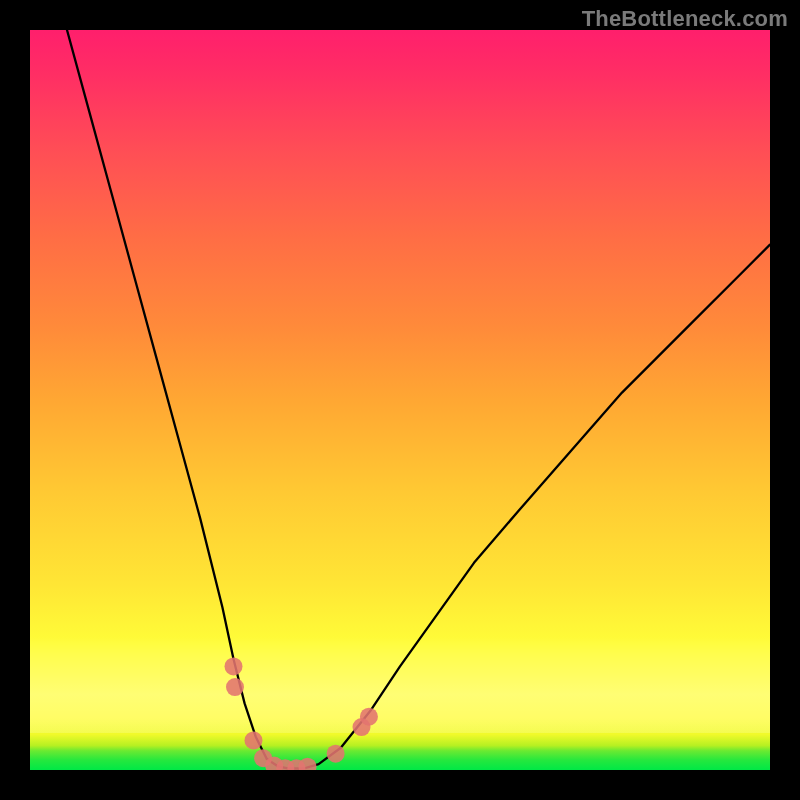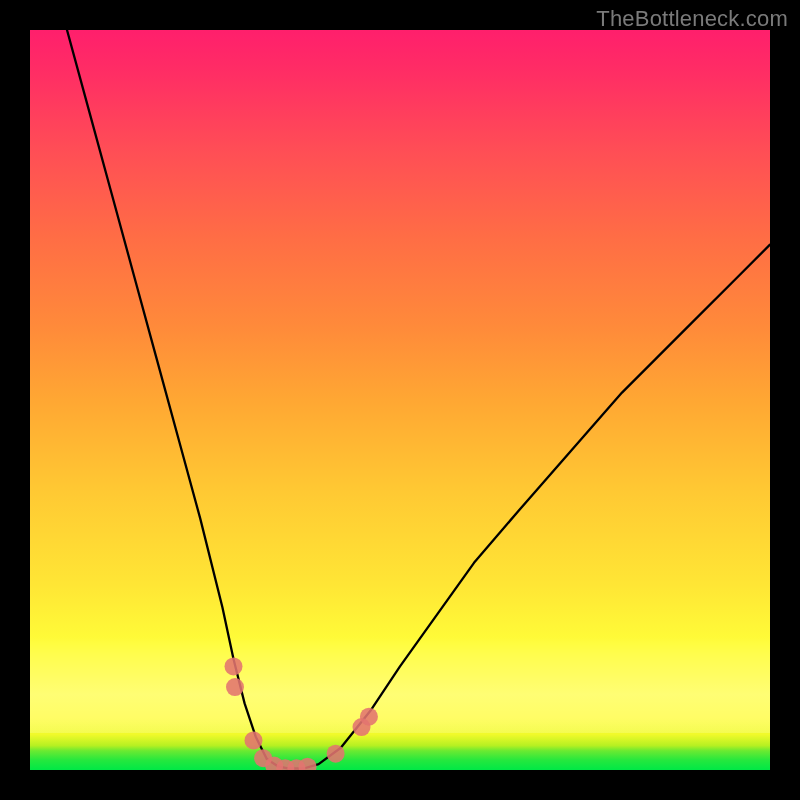--- a/index.html
+++ b/index.html
@@ -60,21 +60,21 @@
     width: 100%;
     height: 100%;
   }
   .watermark {
     position: absolute;
     top: 6px;
     right: 12px;
     color: #7a7a7a;
     font-size: 22px;
     letter-spacing: 0.2px;
-    font-weight: 400;
+    font-weight: 700;
     font-family: Arial, Helvetica, sans-serif;
   }
 </style>
 </head>
 <body>
 
 <div class="frame">
   <div class="gradient"></div>
   <div class="pale-band"></div>
 

